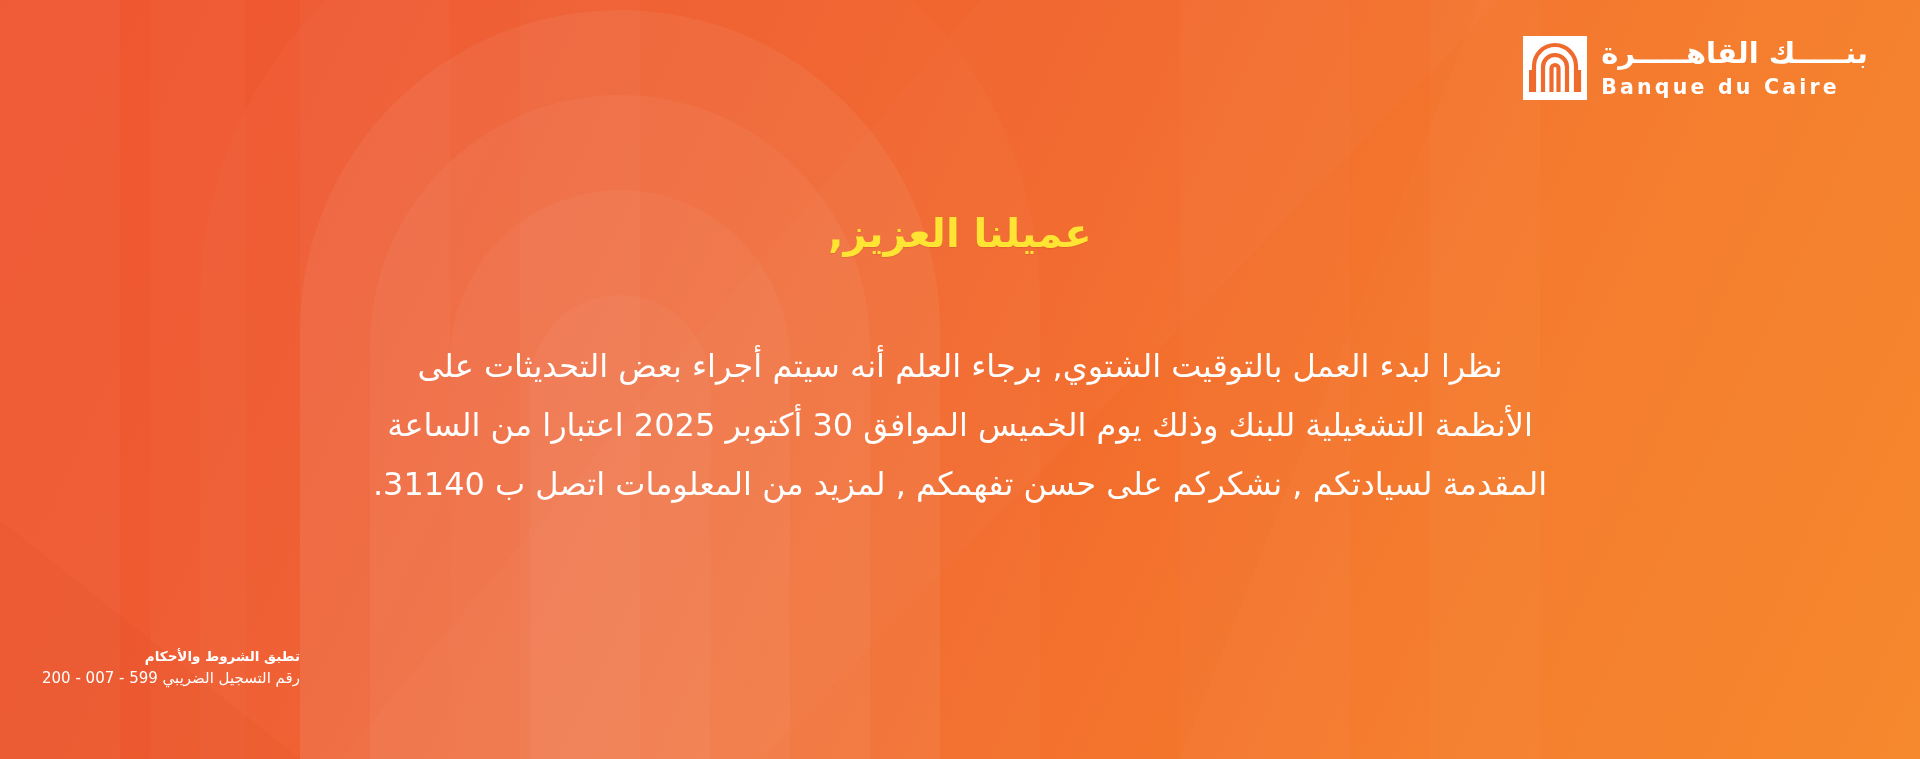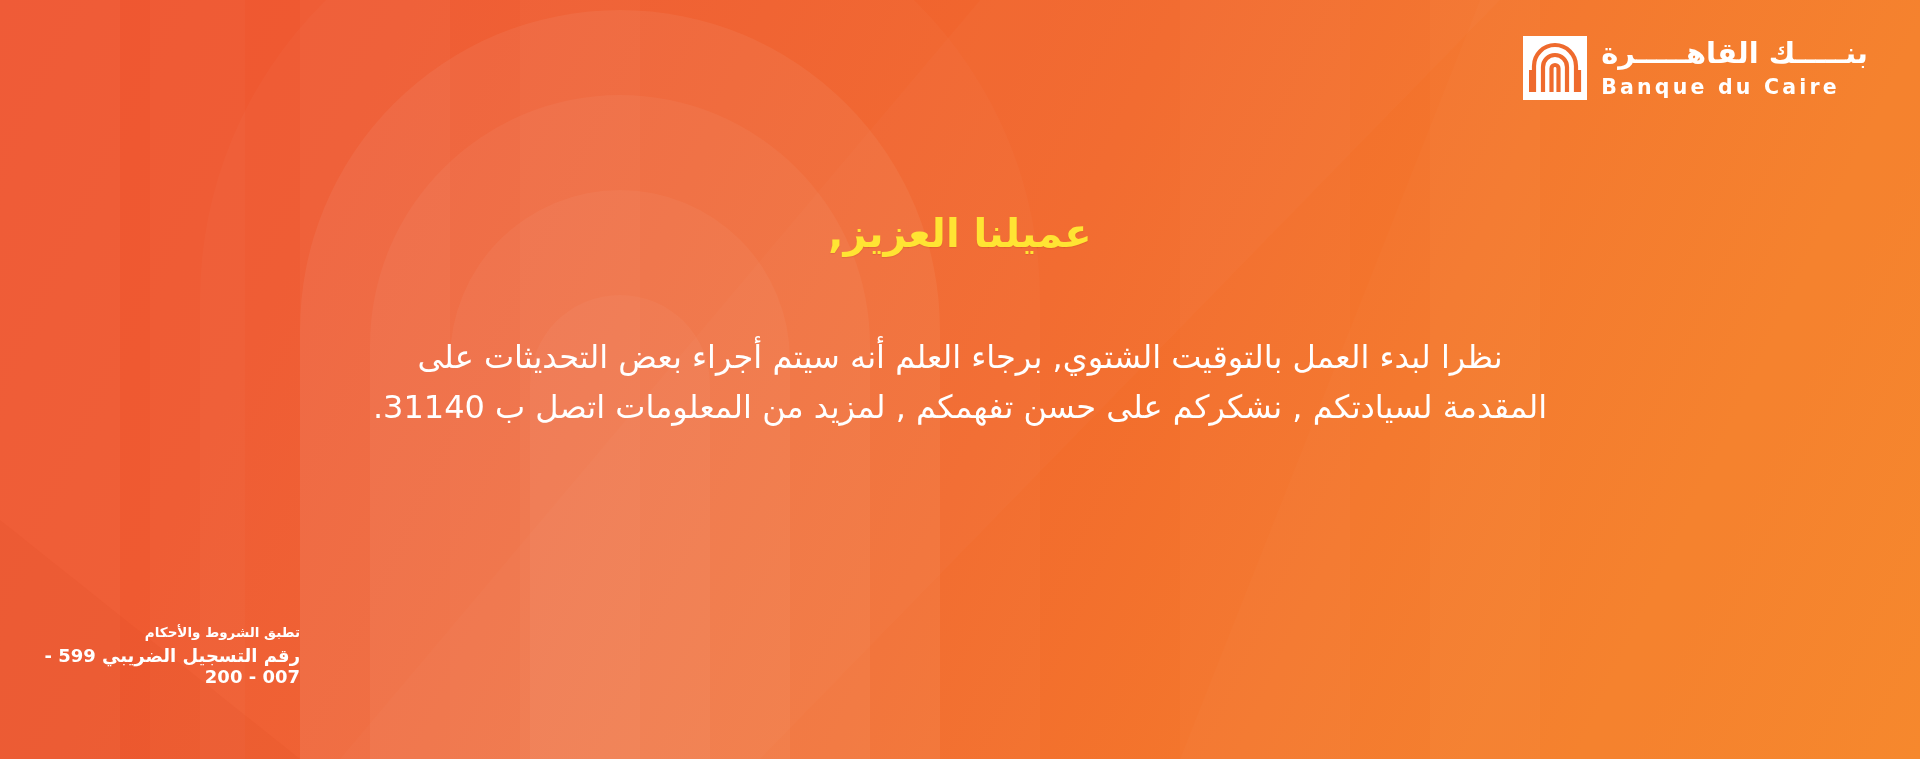--- a/index.html
+++ b/index.html
@@ -99,40 +99,40 @@
     top: 330px;
     left: 0;
     width: 100%;
     text-align: center;
     direction: rtl;
     color: #ffffff;
     font-size: 32px;
     line-height: 46px;
     padding: 0 150px;
   }
-  .body-copy p { margin: 4px; }
+  .body-copy p { margin: 13px; }
 
   
   .footer {
     position: absolute;
     bottom: 72px;
     right: auto;
     left: 40px;
     direction: rtl;
     color: #ffffff;
     width: 260px;
   }
   .footer .terms {
     font-size: 13.5px;
     font-weight: bold;
     margin-bottom: 5px;
   }
   .footer .tax {
-    font-size: 18px;
-    font-weight: bold;
+    font-size: 15px;
+    font-weight: normal;
   }
 </style>
 </head>
 <body>
 
 <div class="banner">
 
   <div class="decor">
     <svg viewBox="0 0 1920 759" xmlns="http://www.w3.org/2000/svg" aria-hidden="true">
       <defs>
@@ -185,20 +185,21 @@
     <div class="logo-words">
       <div class="logo-ar">بنـــــك القاهـــــرة</div>
       <div class="logo-en">Banque du Caire</div>
     </div>
   </div>
 
   <div class="headline">عميلنا العزيز,</div>
 
   <div class="body-copy">
     <p>نظرا لبدء العمل بالتوقيت الشتوي, برجاء العلم أنه سيتم أجراء بعض التحديثات على</p>
+    <p>الأنظمة التشغيلية للبنك وذلك يوم الخميس الموافق 30 أكتوبر 2025 اعتبارا من الساعة</p>
     <p>المقدمة لسيادتكم , نشكركم على حسن تفهمكم , لمزيد من المعلومات اتصل ب 31140.</p>
   </div>
 
   <div class="footer">
     <div class="terms">تطبق الشروط والأحكام</div>
     <div class="tax">رقم التسجيل الضريبي 599 - 007 - 200</div>
   </div>
 
 </div>
 

